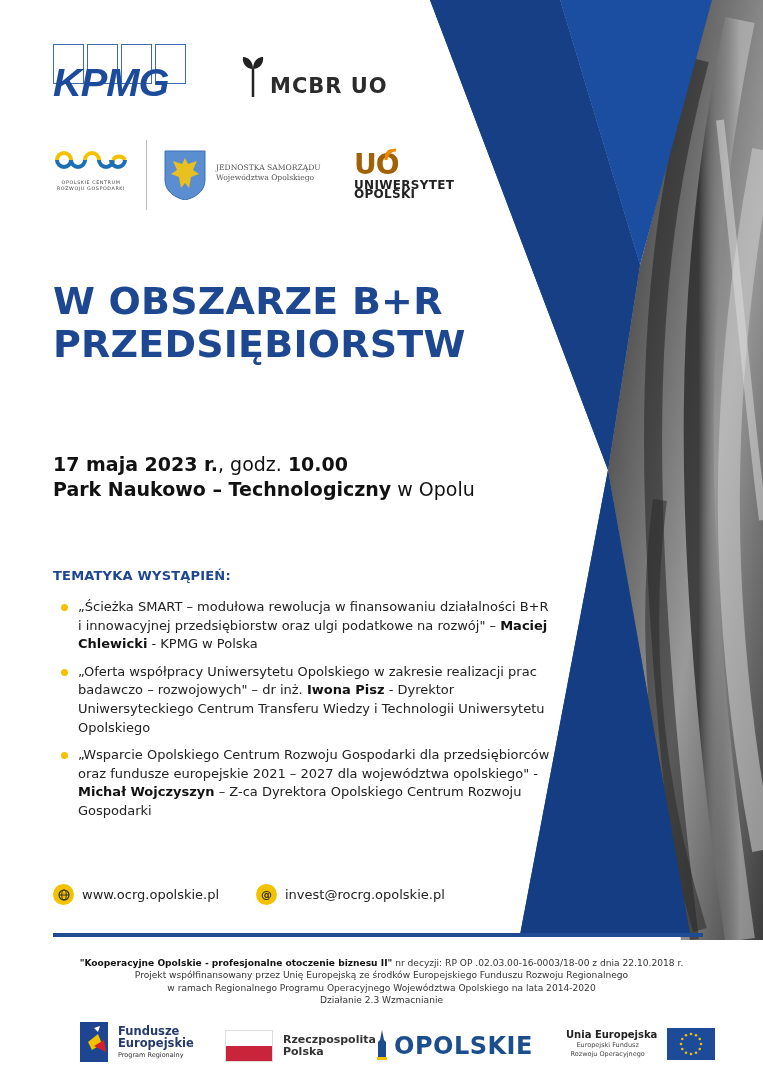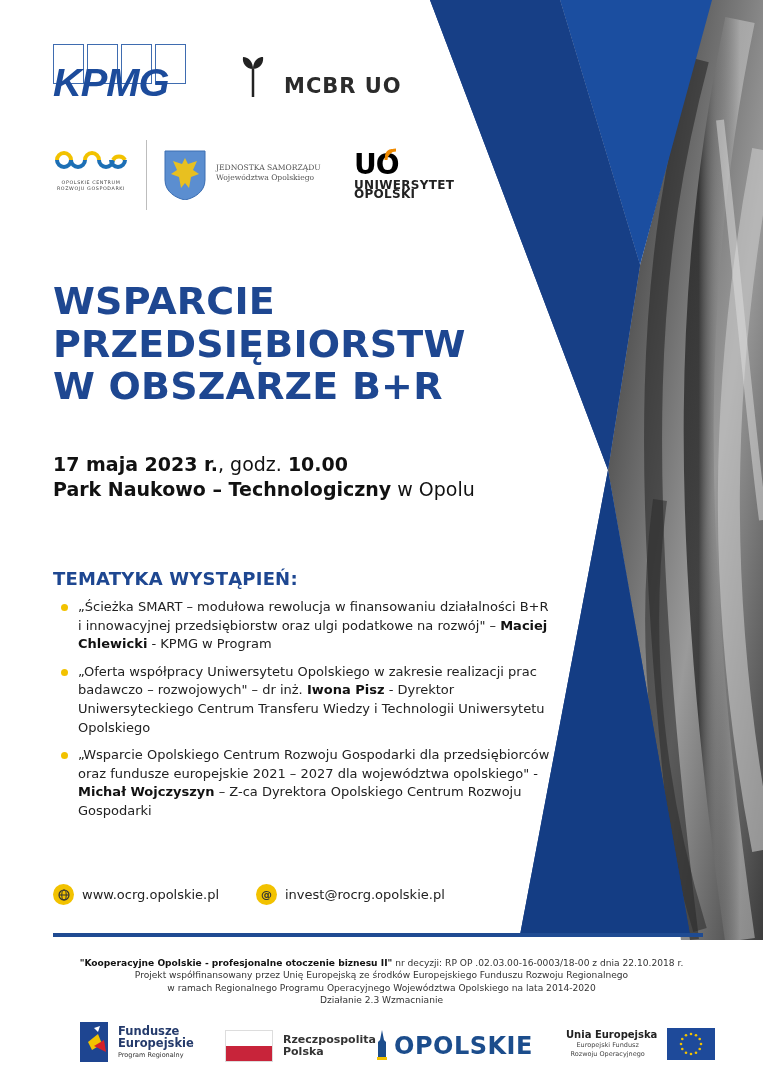--- a/index.html
+++ b/index.html
@@ -11,43 +11,43 @@
     .abs { position:absolute; }
 
     
     .kpmg { left:53px; top:44px; width:138px; height:56px; }
     .kpmg-box { position:absolute; top:0; width:31px; height:40px; border:1.5px solid #3f6cb0; box-sizing:border-box; background:#fff; }
     .kpmg-text {
       position:absolute; left:0; top:20px; font-family:"Liberation Sans", sans-serif;
       font-weight:bold; font-style:italic; font-size:38px; color:#1c4b9b; letter-spacing:-1px; line-height:38px;
       transform:scaleX(1.05); transform-origin:left;
     }
-    .mcbr { left:242px; top:52px; height:45px; display:flex; align-items:flex-end; gap:20px; }
+    .mcbr { left:242px; top:52px; height:45px; display:flex; align-items:flex-end; gap:6px; }
     .mcbr-text { font-family:"DejaVu Sans", sans-serif; font-weight:bold; font-size:21px; color:#2b2b2b; letter-spacing:1px; line-height:22px; }
 
     .ocrg { left:53px; top:148px; width:76px; }
     .ocrg-sub { font-size:4.8px; color:#444; letter-spacing:0.6px; line-height:6px; margin-top:4px; text-align:center; }
     .divider { left:146px; top:140px; width:1px; height:70px; background:#bdbdbd; }
     .herb { left:164px; top:150px; width:42px; height:50px; }
     .jst { left:216px; top:163px; font-family:"DejaVu Serif", serif; font-size:7.6px; color:#555; line-height:10px; }
     .uo { left:354px; top:152px; }
-    .uo-big { font-family:"DejaVu Sans", sans-serif; font-weight:bold; font-size:28px; color:#000000; line-height:26px; letter-spacing:-1px; position:relative; }
+    .uo-big { font-family:"DejaVu Sans", sans-serif; font-weight:bold; font-size:28px; color:#a16207; line-height:26px; letter-spacing:-1px; position:relative; }
     .uo-sub { font-weight:bold; font-size:12px; line-height:9px; color:#222; letter-spacing:0.3px; }
 
     
     .title {
       left:53px; top:280px; font-family:"DejaVu Sans", sans-serif; font-weight:bold;
       font-size:38px; line-height:42.5px; color:#1e4791; letter-spacing:0.2px;
     }
     .title div { white-space:nowrap; }
     .date { left:53px; top:452px; font-size:19px; line-height:25px; color:#111; white-space:nowrap; }
     .date b { font-weight:bold; }
     .date .n { font-weight:normal; }
 
-    .section-h { left:53px; top:568px; font-weight:bold; font-size:18px; color:#1e4791; letter-spacing:0.2px; white-space:nowrap; }
+    .section-h { left:53px; top:568px; font-weight:bold; font-size:13px; color:#1e4791; letter-spacing:0.2px; white-space:nowrap; }
     .talks { left:60px; top:598px; width:490px; }
     .talk { position:relative; padding-left:18px; font-size:13px; line-height:18.6px; color:#222; margin-bottom:9px; }
     .talk .dot { position:absolute; left:1px; top:6px; width:7px; height:7px; border-radius:50%; background:#f2c200; }
     .talk b { font-weight:bold; color:#111; }
 
     .contact { top:884px; display:flex; align-items:center; gap:8px; font-size:13px; color:#222;text-align:center; }
     .cicon { width:21px; height:21px; border-radius:50%; background:#f2c200; display:flex; align-items:center; justify-content:center; font-size:11px; color:#333; font-weight:bold; }
 
     .blue-rule { left:53px; top:933px; width:650px; height:4px; background:#1f4b92; }
 
@@ -147,40 +147,39 @@
   <div class="uo-big">UO</div>
   <svg class="abs" style="left:30px; top:-4px" width="14" height="14" viewBox="0 0 14 14">
     <path d="M2,12 a10,10 0 0 1 10,-10" stroke="#f08a00" stroke-width="3" fill="none"></path>
     <path d="M2,8 a6,6 0 0 1 6,-6" stroke="#f08a00" stroke-width="2" fill="none"></path>
   </svg>
   <div class="uo-sub" style="margin-top:3px">UNIWERSYTET</div>
   <div class="uo-sub">OPOLSKI</div>
 </div>
 
 <div class="abs title">
-  <div>WSPARCIE</div>
+  <div>W OBSZARZE B+R</div>
   <div>PRZEDSIĘBIORSTW</div>
-  <div>W OBSZARZE B+R</div>
 </div>
 
 <div class="abs date">
   <div>
     <b>17 maja 2023 r.</b><span class="n">, godz. </span><b>10.00</b>
   </div>
   <div>
     <b>Park Naukowo – Technologiczny</b><span class="n"> w Opolu</span>
   </div>
 </div>
 
 <div class="abs section-h">TEMATYKA WYSTĄPIEŃ:</div>
 
 <div class="abs talks">
   <div class="talk">
     <span class="dot"></span>
-    <span>„Ścieżka SMART – modułowa rewolucja w finansowaniu działalności B+R i innowacyjnej przedsiębiorstw oraz ulgi podatkowe na rozwój"  – </span><b>Maciej Chlewicki</b><span> - KPMG w Program</span>
+    <span>„Ścieżka SMART – modułowa rewolucja w finansowaniu działalności B+R i innowacyjnej przedsiębiorstw oraz ulgi podatkowe na rozwój"  – </span><b>Maciej Chlewicki</b><span> - KPMG w Polska</span>
   </div>
   <div class="talk">
     <span class="dot"></span>
     <span>„Oferta współpracy Uniwersytetu Opolskiego w zakresie realizacji prac badawczo – rozwojowych" – dr inż. </span><b>Iwona Pisz</b><span> - Dyrektor Uniwersyteckiego Centrum Transferu Wiedzy i Technologii Uniwersytetu Opolskiego</span>
   </div>
   <div class="talk">
     <span class="dot"></span>
     <span>„Wsparcie Opolskiego Centrum Rozwoju Gospodarki dla przedsiębiorców oraz fundusze europejskie 2021 – 2027 dla województwa opolskiego" - </span><b>Michał Wojczyszyn</b><span> – Z-ca Dyrektora Opolskiego Centrum Rozwoju Gospodarki</span>
   </div>
 </div>

